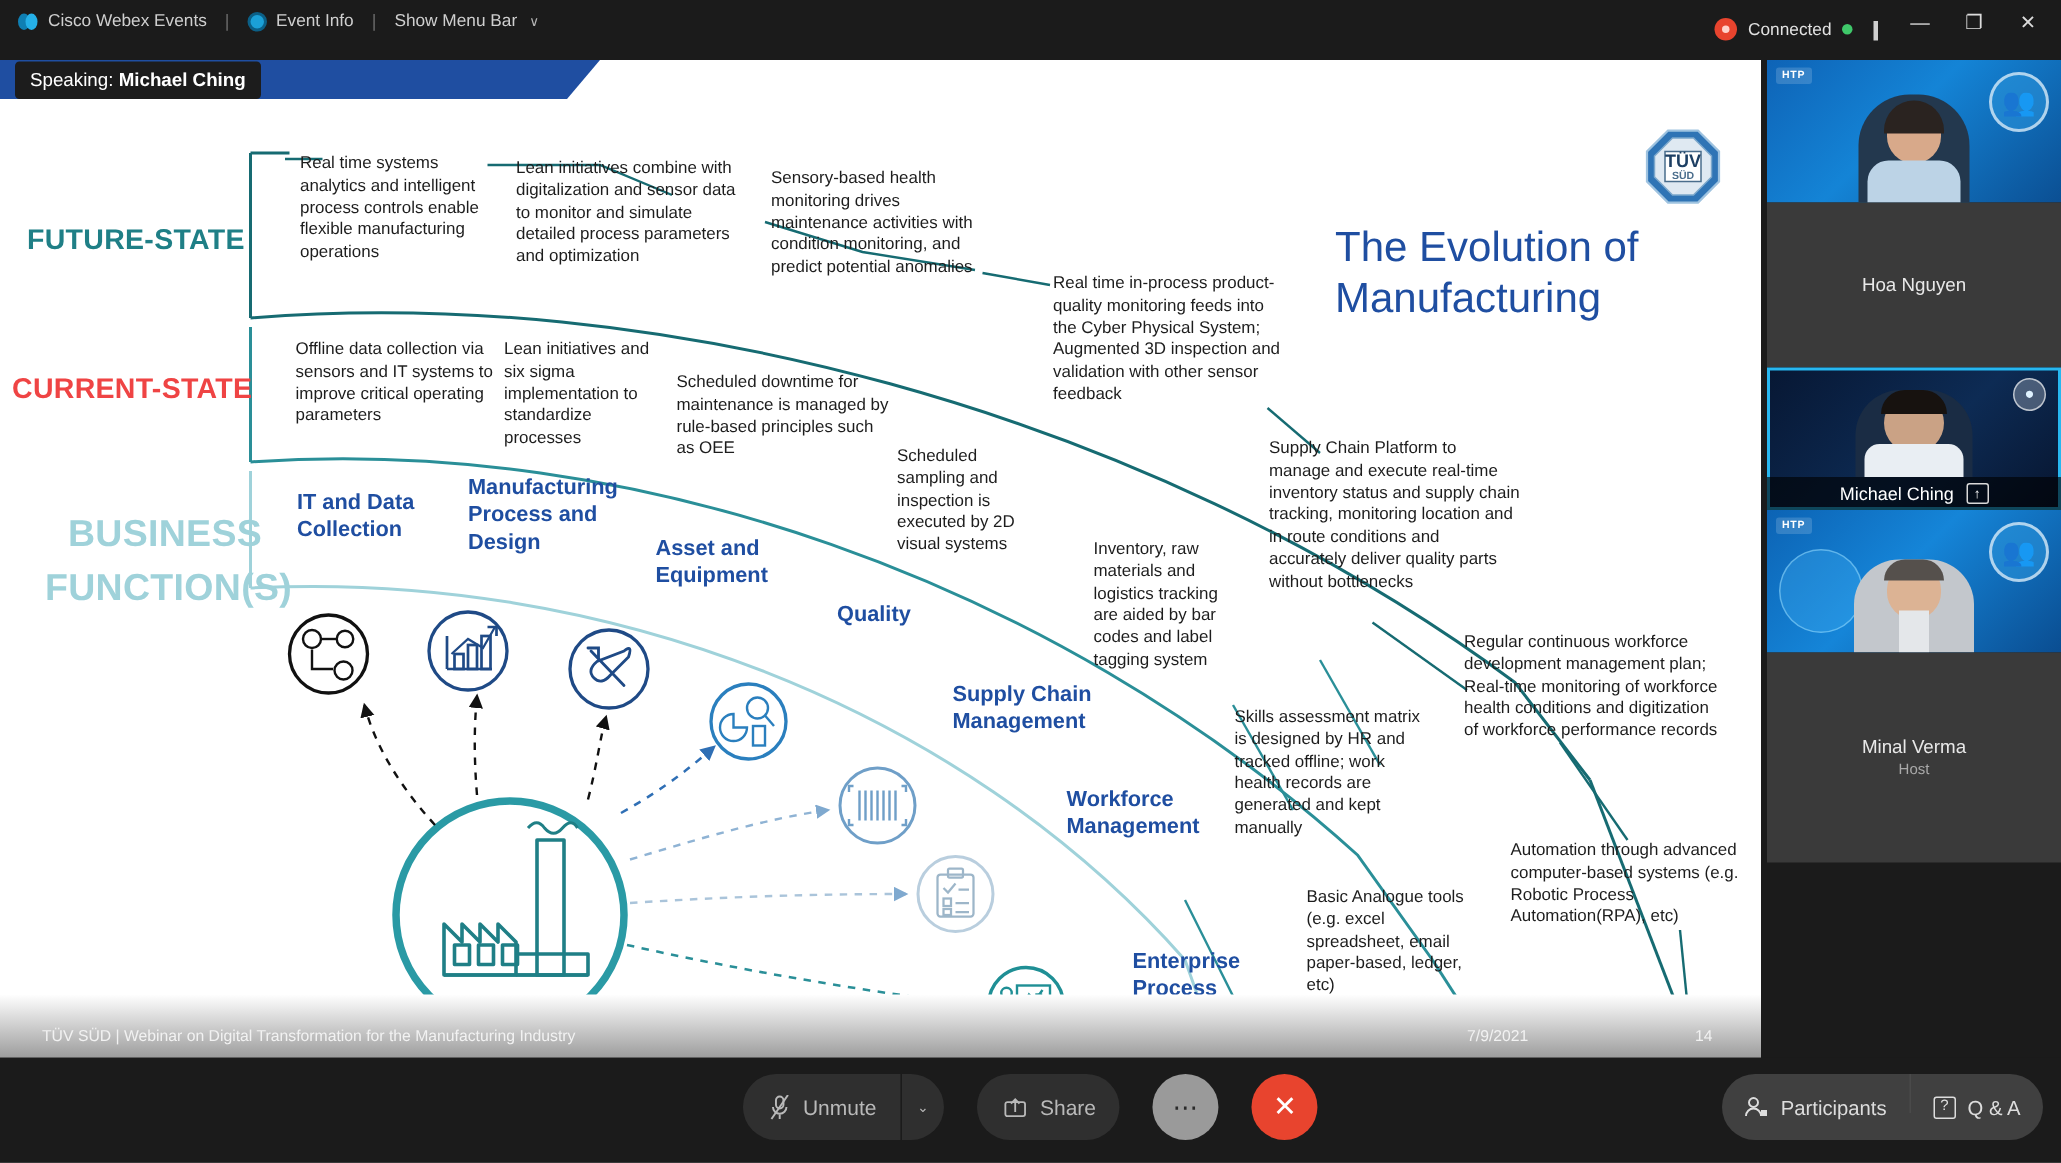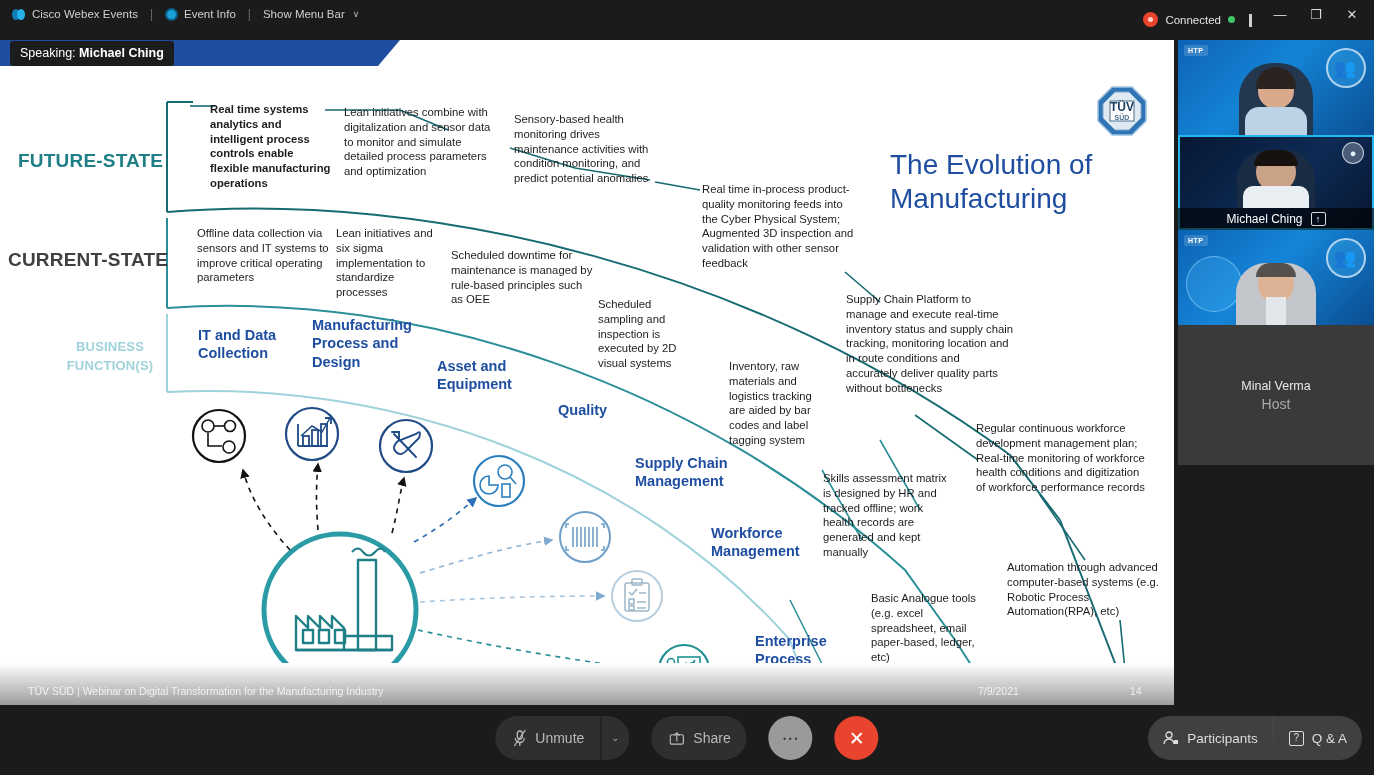--- a/index.html
+++ b/index.html
@@ -79,22 +79,22 @@
   #speaking {
     position:absolute; left:10px; top:41px; z-index:40;
     background:#1c1c1c; color:#fff; font-size:12.5px;
     padding:5px 10px 6px 10px; border-radius:3px; white-space:nowrap;
   }
   #speaking b { font-weight:700; }
 
   
   .state-label { position:absolute; font-weight:700; letter-spacing:.2px; }
   #lbl-future { left:18px; top:110px; font-size:19px; color:#1f7f86; }
-  #lbl-current { left:8px; top:209px; font-size:19px; color:#404040; }
-  #lbl-business { left:30px; top:298px; font-size:13px; color:#9fd2da; line-height:1.45; width:160px; text-align:center;}
+  #lbl-current { left:8px; top:209px; font-size:19px; color:#ef4444; }
+  #lbl-business { left:30px; top:298px; font-size:25px; color:#9fd2da; line-height:1.45; width:160px; text-align:center;}
 
   
   #slide-title {
     position:absolute; left:890px; top:108px; width:280px;
     color:#1f4ea1; font-size:28px; line-height:1.22; font-weight:400;
   }
 
   
   #tuv {
     position:absolute; left:1098px; top:47px; width:48px; height:50px;
@@ -129,21 +129,21 @@
     background:#1b1b1b;
   }
   .tile { position:relative; width:196px; overflow:hidden; background:#333; }
   .tile.video { height:95px; }
   .tile.avatar { height:110px; background:#3a3a3a; display:flex; flex-direction:column;
     align-items:center; justify-content:center; }
   .tile.active { outline:2px solid #27b7f0; outline-offset:-2px; }
   .tile-name {
     color:#e8e8e8; font-size:12.5px;
   }
-  .tile-role { color:#a9a9a9; font-size:14px; margin-top:3px; }
+  .tile-role { color:#a9a9a9; font-size:10px; margin-top:3px; }
   .vid-namebar {
     position:absolute; left:0; bottom:0; width:100%; height:22px;
     background:rgba(0,0,0,.62); display:flex; align-items:center;
     justify-content:center; gap:8px; color:#fff; font-size:12px;
   }
   .share-badge {
     display:inline-flex; align-items:center; justify-content:center;
     width:15px; height:14px; border:1px solid #d9d9d9; border-radius:2px;
     font-size:9px; line-height:1;
   }
@@ -382,21 +382,21 @@
         <div>Manufacturing</div>
       </div>
 
       <div id="tuv">
         <div style="position:absolute;left:10px;top:14px;width:28px;text-align:center;
                     font-size:12px;font-weight:700;color:#1d3f63;line-height:1;">TÜV</div>
         <div style="position:absolute;left:10px;top:27px;width:28px;text-align:center;
                     font-size:7px;font-weight:700;color:#4a6d8c;line-height:1;">SÜD</div>
       </div>
 
-      <div class="note" style="left:210px;top:62px;width:125px;font-weight:bold;">Real time systems analytics and intelligent process controls enable flexible manufacturing operations</div>
+      <div class="note" style="left:200px;top:62px;width:125px;">Real time systems analytics and intelligent process controls enable flexible manufacturing operations</div>
       <div class="note" style="left:332px;top:65px;width:150px;margin-left:12px;">Lean initiatives combine with digitalization and sensor data to monitor and simulate detailed process parameters and optimization</div>
       <div class="note" style="left:514px;top:72px;width:138px;">Sensory-based health monitoring drives maintenance activities with condition monitoring, and predict potential anomalies</div>
       <div class="note" style="left:702px;top:142px;width:155px;">Real time in-process product-quality monitoring feeds into the Cyber Physical System; Augmented 3D inspection and validation with other sensor feedback</div>
       <div class="note" style="left:846px;top:252px;width:168px;">Supply Chain Platform to manage and execute real-time inventory status and supply chain tracking, monitoring location and in route conditions and accurately deliver quality parts without bottlenecks</div>
       <div class="note" style="left:976px;top:381px;width:170px;">Regular continuous workforce development management plan; Real-time monitoring of workforce health conditions and digitization of workforce performance records</div>
       <div class="note" style="left:197px;top:186px;width:135px;">Offline data collection via sensors and IT systems to improve critical operating parameters</div>
 
       <div class="note" style="left:1007px;top:520px;width:168px;">Automation through advanced computer-based systems (e.g. Robotic Process Automation(RPA), etc)</div>
       <div class="note" style="left:336px;top:186px;width:108px;">Lean initiatives and six sigma implementation to standardize processes</div>
       <div class="note" style="left:451px;top:208px;width:146px;">Scheduled downtime for maintenance is managed by rule-based principles such as OEE</div>
@@ -454,20 +454,23 @@
                   width:74px;height:72px;background:#23384e;border-radius:34px 34px 0 0;">
         <div style="position:absolute;left:50%;top:6px;transform:translateX(-50%);
                     width:36px;height:40px;border-radius:18px;background:#d8a98a;"></div>
         <div style="position:absolute;left:50%;top:4px;transform:translateX(-50%);
                     width:40px;height:22px;border-radius:20px 20px 0 0;background:#2a2320;"></div>
         <div style="position:absolute;left:50%;top:44px;transform:translateX(-50%);
                     width:62px;height:30px;border-radius:14px 14px 0 0;background:#bcd3e6;"></div>
       </div>
     </div>
 
+    <div class="tile avatar">
+      <div class="tile-name">Hoa Nguyen</div>
+    </div>
 
     <div class="tile video active" style="background:linear-gradient(135deg,#071733 0%,#0d2b54 55%,#07152f 100%);">
       <div class="vid-people" style="width:22px;height:22px;right:10px;top:7px;font-size:11px;
            background:rgba(255,255,255,.25);border-width:1px;">●</div>
       <div style="position:absolute;left:50%;bottom:22px;transform:translateX(-50%);
                   width:78px;height:58px;background:#1a2c44;border-radius:30px 30px 0 0;">
         <div style="position:absolute;left:50%;top:2px;transform:translateX(-50%);
                     width:40px;height:40px;border-radius:20px;background:#caa285;"></div>
         <div style="position:absolute;left:50%;top:0px;transform:translateX(-50%);
                     width:44px;height:16px;border-radius:22px 22px 0 0;background:#17120f;"></div>

